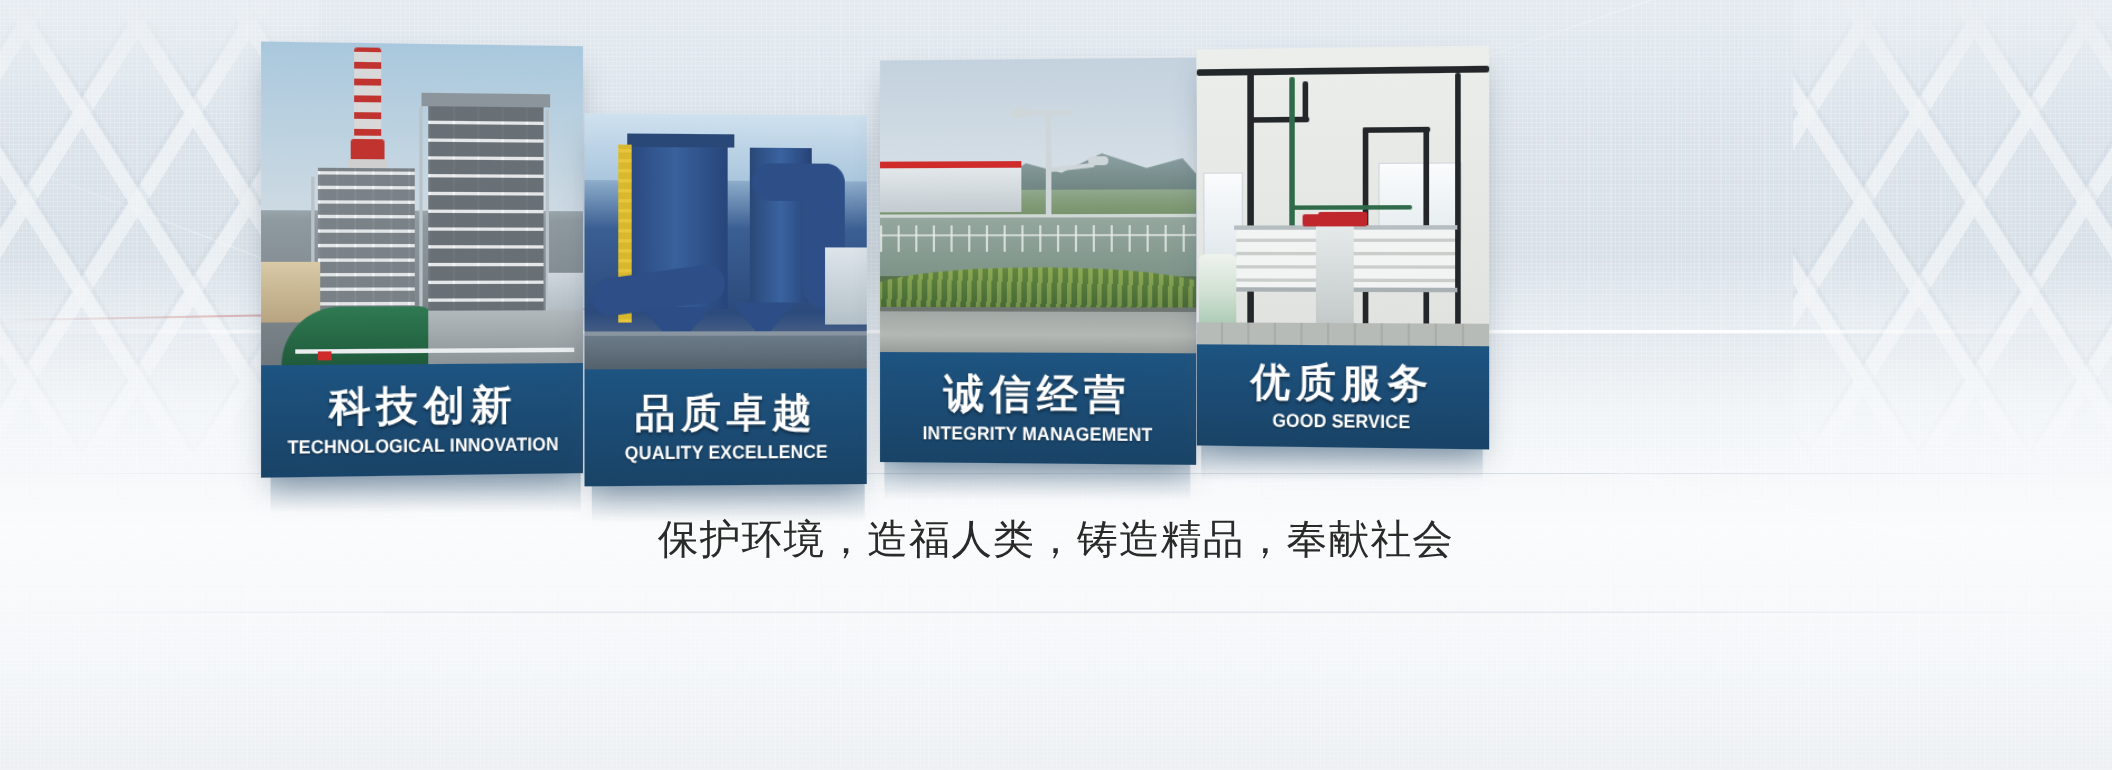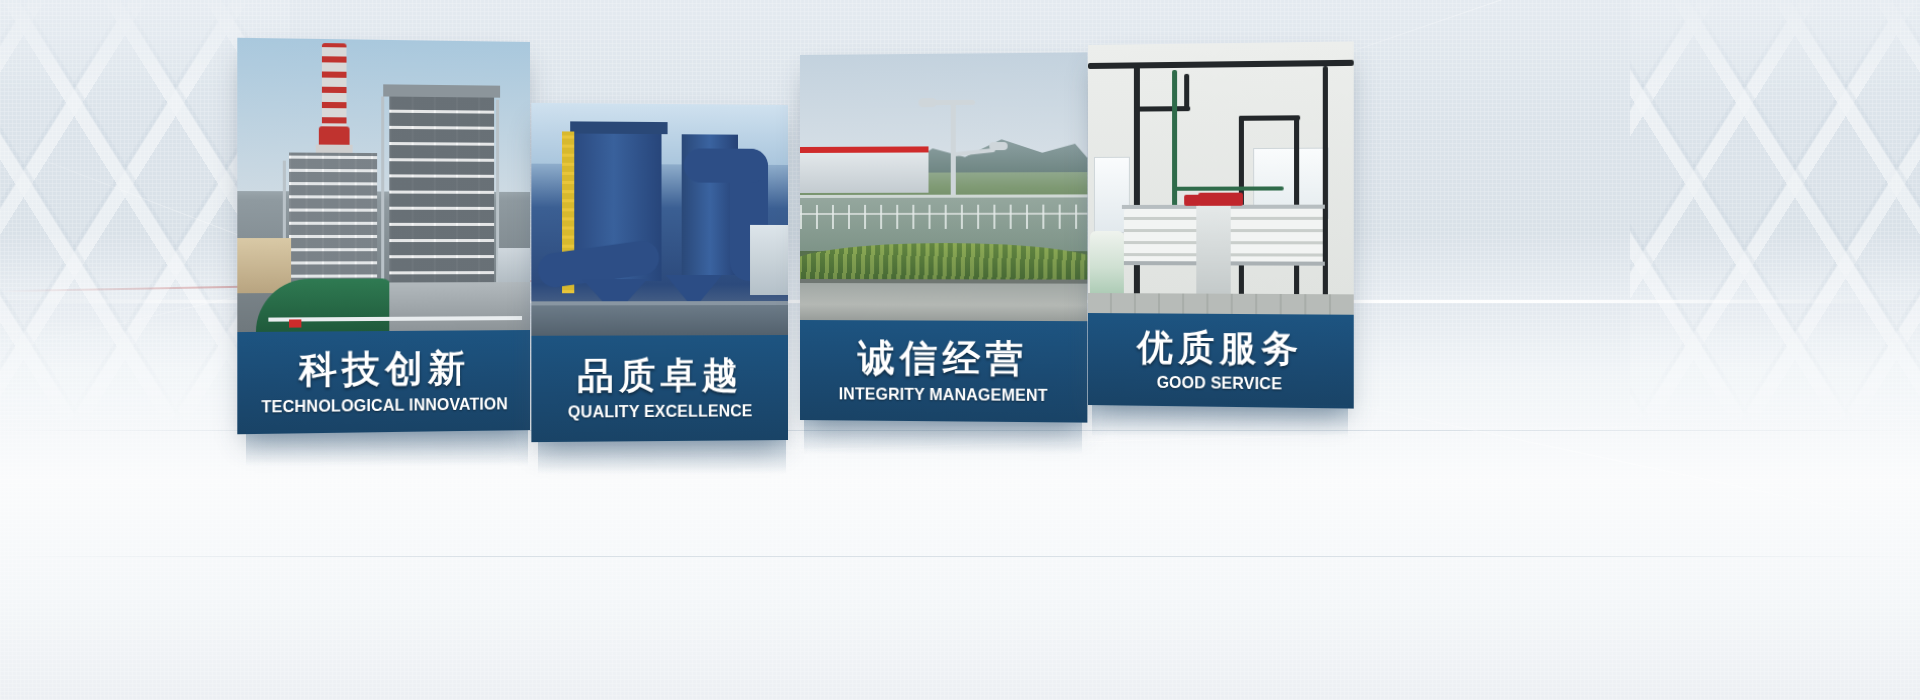--- a/index.html
+++ b/index.html
@@ -317,14 +317,15 @@
       </div>
       <div class="cap" style="height:92px;">
         <div class="cn" style="font-size:36px; margin-bottom:8px;">优质服务</div>
         <div class="en" style="font-size:17px;">GOOD SERVICE</div>
       </div>
     </div>
     <div class="card reflect" style="left:1092px; top:405px; width:256px; height:32px; background:linear-gradient(180deg,rgba(27,74,114,.28),rgba(27,74,114,0)); box-shadow:none;"></div>
 
   </div>
 
+  <div id="tagline">保护环境，造福人类，铸造精品，奉献社会</div>
 
 </div>
 
 </body></html>

